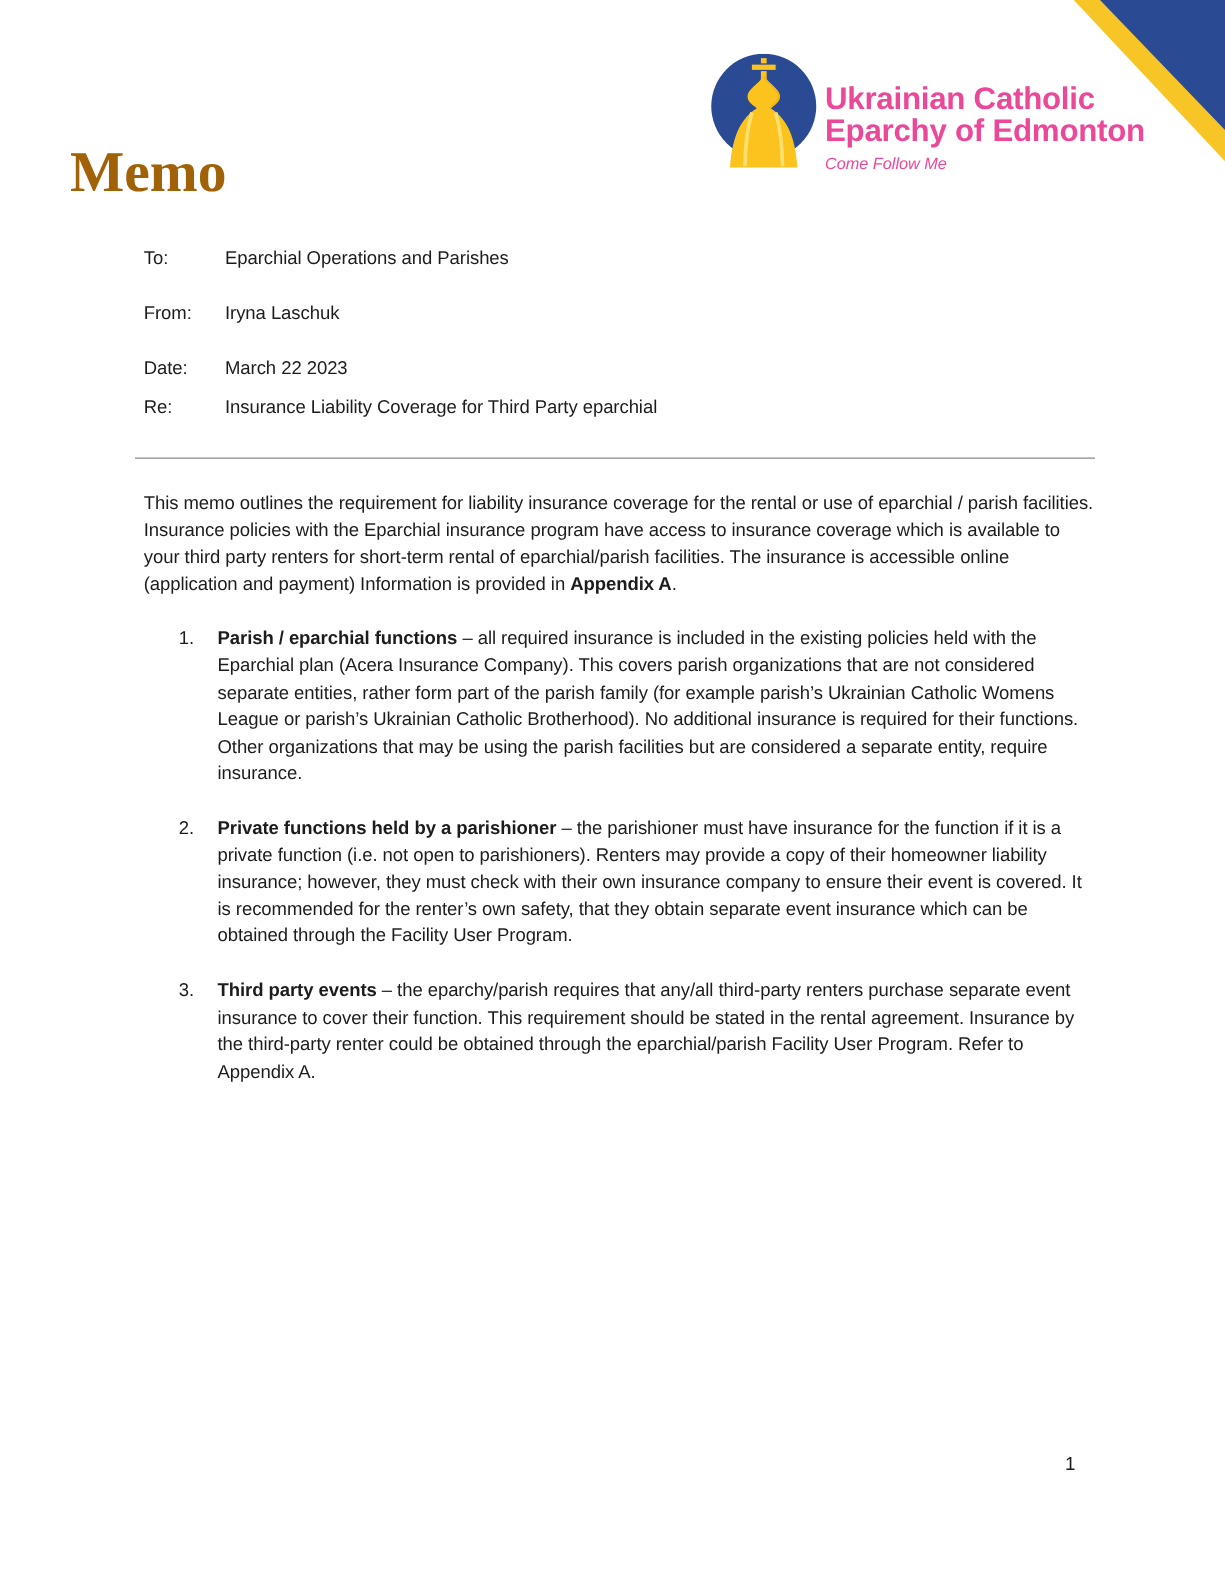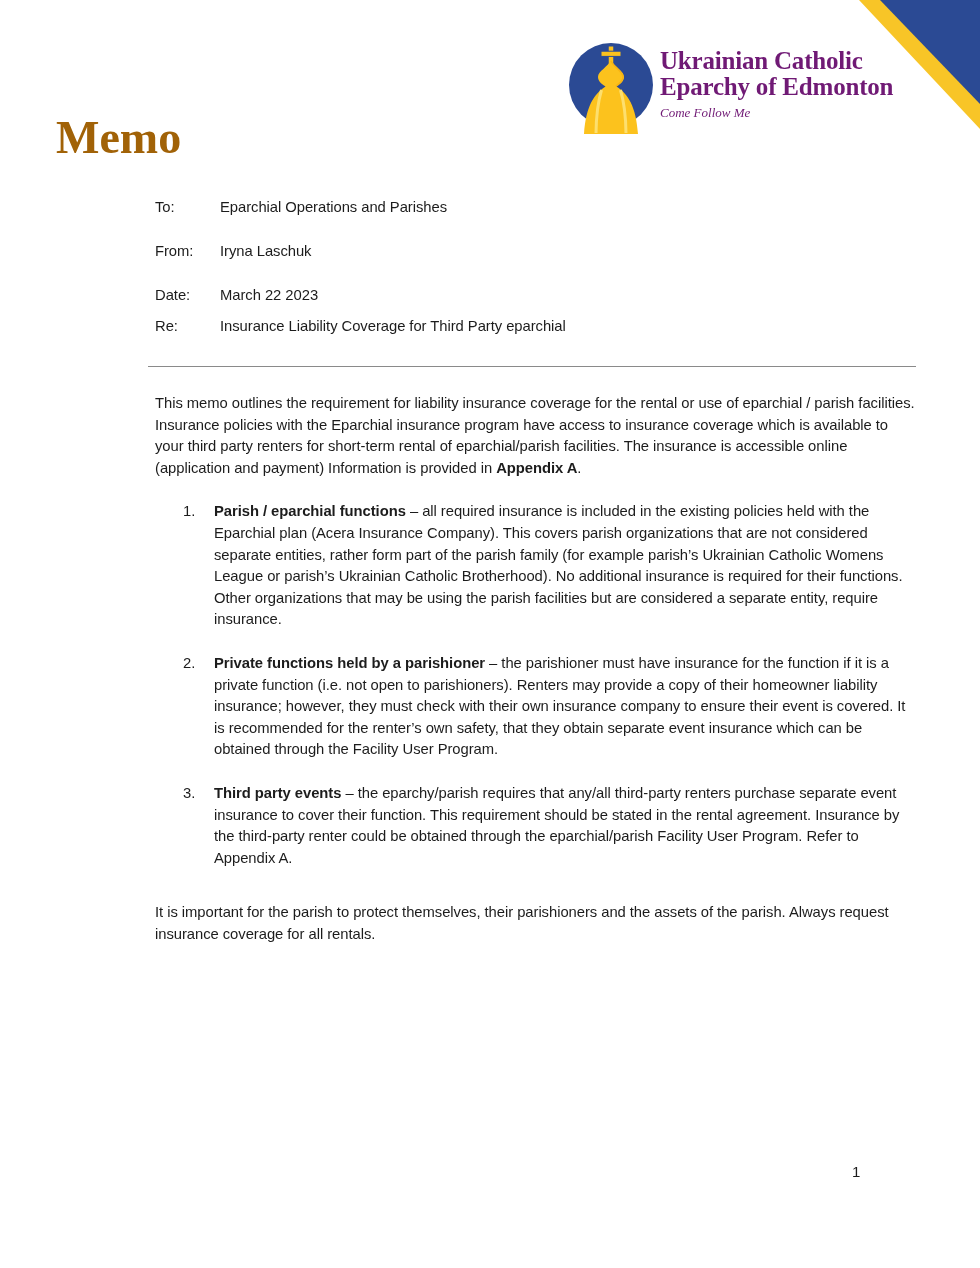--- a/index.html
+++ b/index.html
@@ -21,35 +21,35 @@
     clip-path:polygon(30px 0, 130px 0, 130px 104px);
   }
   .ribbon .gold {
     position:absolute; inset:0;
     background:#f8c527;
     clip-path:polygon(9px 0, 31px 0, 130px 103px, 130px 129px);
   }
 
   
   .logo { position:absolute; left:568px; top:43px; display:flex; }
-  .logo-text { margin-left:6px; padding-top:5px; font-family:Liberation Serif, serif; color:#701a75; }
+  .logo-text { margin-left:6px; padding-top:5px; font-family:Liberation Sans, sans-serif; color:#ec4899;margin-top:18px; }
   .logo-text .org { font-weight:bold; font-size:25px; line-height:26px; letter-spacing:-0.2px; }
   .logo-text .tagline { font-style:italic; font-size:13px; line-height:22px; margin-top:2px; }
 
   
   .memo-title {
     position:absolute; left:56px; top:110px;
     font-family:"Liberation Serif", serif;
     font-weight:bold; font-size:46px; line-height:56px; color:#a16207;
   }
 
   
   .content {
     position:absolute; left:115px; top:199px; width:762px;
-    font-size:14.8px; line-height:21.6px; letter-spacing:-0.05px;margin-left:40px;
+    font-size:14.8px; line-height:21.6px; letter-spacing:-0.05px;
   }
 
   .field-row { line-height:17px; }
   .field-row + .field-row { margin-top:27px; }
   .field-row.tight { margin-top:14px; }
   .field-label { display:inline-block; width:65px; }
 
   .rule { border:none; height:1px; background:#8a8a8a; margin:31px 0 0 -7px; width:768px; }
 
   .para { margin-top:26px; }
@@ -138,19 +138,18 @@
       <div class="li">
         <span class="num">2.</span><span class="b">Private functions held by a parishioner</span><span> – the parishioner must have insurance for the function if it is a private function (i.e. not open to parishioners). Renters may provide a copy of their homeowner liability insurance; however, they must check with their own insurance company to ensure their event is covered. It is recommended for the renter’s own safety, that they obtain separate event insurance which can be obtained through the </span><span class="i">Facility User Program</span><span>.</span>
       </div>
 
       <div class="li">
         <span class="num">3.</span><span class="b">Third party events</span><span> – the eparchy/parish requires that any/all third-party renters purchase separate event insurance to cover their function. This requirement should be stated in the rental agreement. Insurance by the third-party renter could be obtained through the eparchial/parish </span><span class="i">Facility User Program</span><span>. Refer to Appendix A.</span>
       </div>
 
     </div>
 
-    <p class="para closing">It is important for the parish to protect themselves, their parishioners and the assets of the parish. Always request insurance coverage for all rentals.</p>
 
   </div>
 
   <div class="page-number">1</div>
 
 </div>
 
 </body></html>

